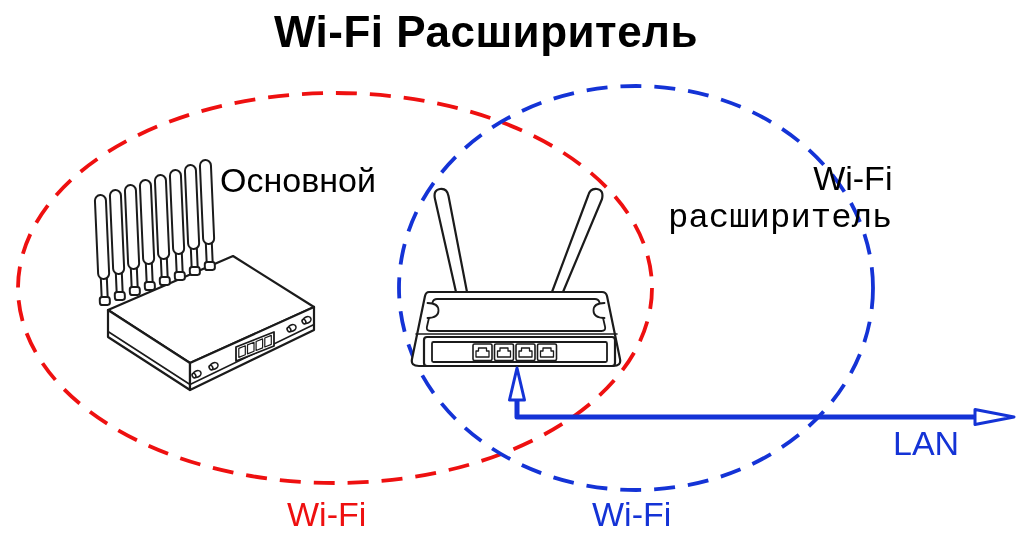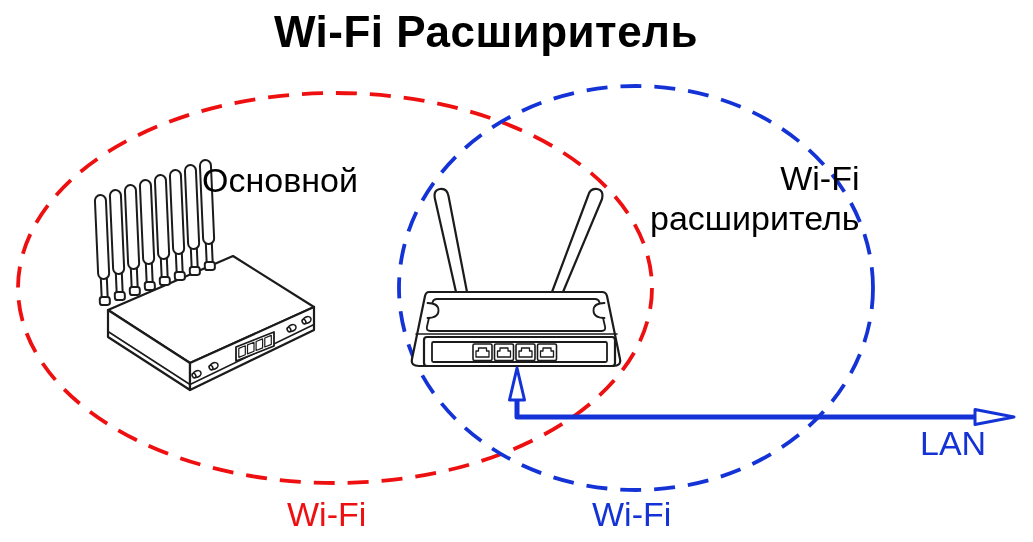--- a/index.html
+++ b/index.html
@@ -3,27 +3,27 @@
 <meta charset="utf-8">
 <style>
   html,body{margin:0;padding:0;background:#ffffff;}
   body{width:1033px;height:542px;position:relative;overflow:hidden;
        font-family:"Liberation Sans", sans-serif;color:#000;}
   .stage{position:absolute;inset:0;width:829px;height:542px;}
   svg.diagram{position:absolute;left:0;top:0;width:1033px;height:542px;}
   .lbl{position:absolute;white-space:nowrap;text-align:right;}
   .title{top:5px;left:0;width:972px;text-align:center;
          font-size:44px;line-height:54px;font-weight:bold;letter-spacing:0.5px;}
-  .main-router-label{top:160px;left:202px;width:192px;text-align:left;
+  .main-router-label{top:160px;left:202px;width:192px;text-align:center;
          font-size:34px;line-height:40px;}
   .extender-label{top:158px;left:624px;font-size:34px;line-height:40px;}
-  .extender-label .line2{margin-left:26px;}
+  .extender-label .line2{margin-left:44px;font-family:Liberation Mono, monospace;}
   .wifi-red{top:495px;left:287px;font-size:34px;color:#ee1010;}
   .wifi-blue{top:495px;left:592px;font-size:34px;color:#1433d6;}
-  .lan-label{top:424px;left:920px;font-size:34px;color:#1433d6;}
+  .lan-label{top:424px;left:893px;font-size:34px;color:#1433d6;}
 </style>
 </head>
 <body>
 
 <div class="stage">
 
   <svg class="diagram" viewBox="0 0 1033 542">
 
     <ellipse cx="335" cy="288" rx="317" ry="195" fill="none" stroke="#ee1010" stroke-width="3.8" stroke-dasharray="21 13"></ellipse>
     <ellipse cx="636" cy="288" rx="237" ry="202" fill="none" stroke="#1433d6" stroke-width="3.8" stroke-dasharray="21 13"></ellipse>

